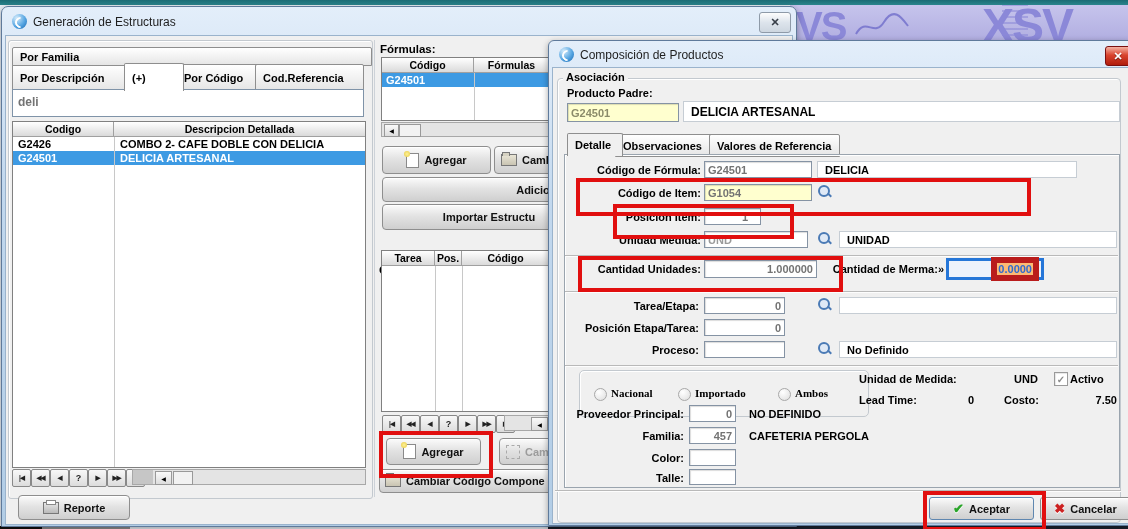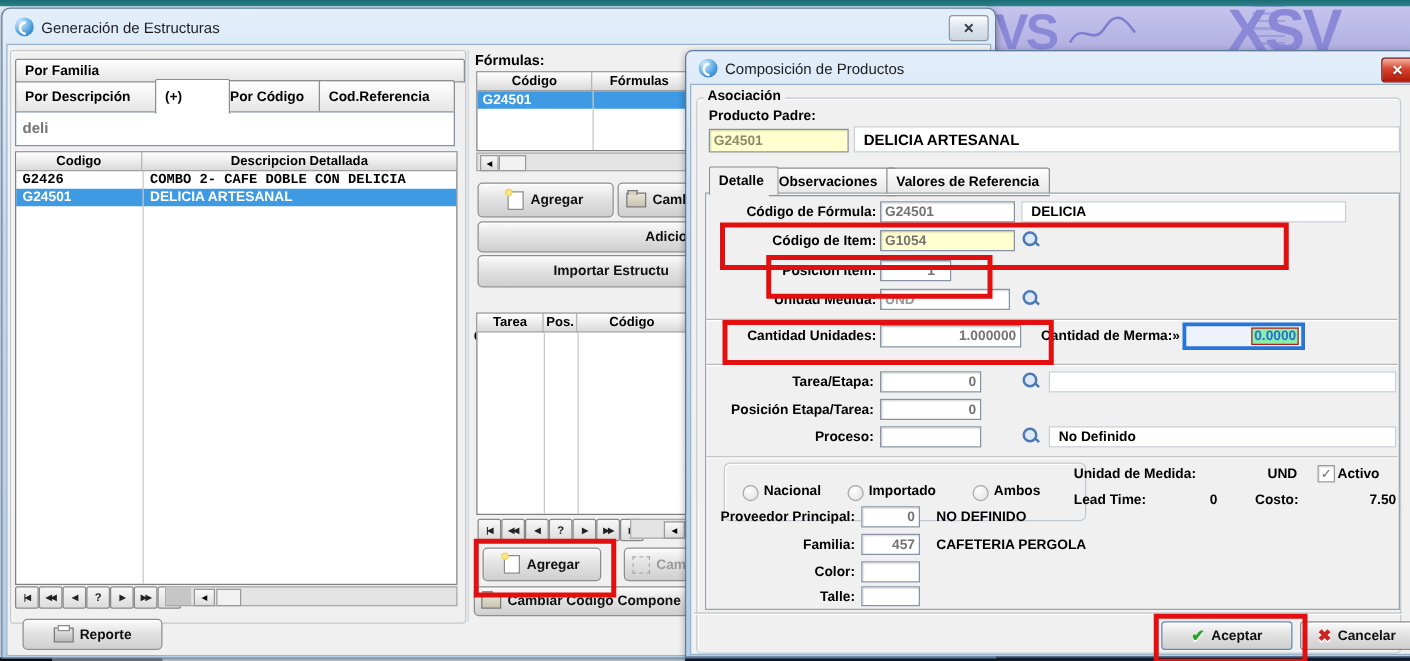--- a/index.html
+++ b/index.html
@@ -34,21 +34,21 @@
   .tab.sel2{background:#f0f0f0;border-bottom:none;z-index:3;}
   .fld{background:#fff;border:1px solid #8593a4;box-shadow:inset 1px 1px 1px rgba(0,0,0,.14);font-weight:700;font-size:11px;color:#737373;padding:0 3px;font-family:"Liberation Sans",sans-serif;box-sizing:border-box;}
   input.fld{outline:none;}
   .ta-r{text-align:right;}
   .yellow{background:#ffffcf;}
   .gray-text{color:#9a9a9a;}
   .band{background:#fff;border:1px solid #c6cdd4;display:flex;align-items:center;font-weight:700;font-size:11px;padding-left:7px;box-sizing:border-box;}
   .flabel{position:absolute;text-align:right;font-weight:700;font-size:11px;color:#000;}
   .llabel{position:absolute;font-weight:700;font-size:11px;color:#000;}
   .etch{border-top:1px solid #b9b9b9;border-bottom:1px solid #fdfdfd;height:0;}
-  .gbox{border:1px solid #c3c9cf;border-radius:3px;box-shadow:inset 1px 1px 0 #fff;}
+  .gbox{border:1px solid #c3c9cf;border-radius:3px;box-shadow:inset 1px 1px 0 #fff;font-family:Liberation Serif, serif;}
   .redbox{border:4px solid #e10f0f;z-index:40;pointer-events:none;}
   .th{background:linear-gradient(#ffffff,#dadada);border-right:1px solid #a0a0a0;border-bottom:1px solid #a0a0a0;display:flex;align-items:center;justify-content:center;font-weight:700;font-size:10.5px;box-sizing:border-box;}
   .tbl{background:#fff;border:1px solid #808080;box-sizing:border-box;}
   .trow{display:flex;font-size:11px;font-weight:700;align-items:center;}
   .trow.sel{background:#3d9ae3;color:#fff;}
   .vline{border-left:1px solid #c8c8c8;}
   .scroll{background:#e4e4e4;border:1px solid #a8a8a8;box-sizing:border-box;}
   .thumb{position:absolute;background:#f2f2f2;border:1px solid #999;}
   .sarrow{position:absolute;display:flex;align-items:center;justify-content:center;font-size:6px;background:linear-gradient(#fafafa,#ddd);border:1px solid #999;}
 
@@ -58,21 +58,21 @@
   .icon-doc{width:11px;height:13px;background:#fff;border:1px solid #8a8a8a;position:relative;}
   .icon-doc::after{content:"";position:absolute;left:-3px;top:-3px;width:6px;height:6px;background:radial-gradient(#fdf29b,#e8c93f);border-radius:50%;}
   .icon-folder{width:14px;height:10px;background:linear-gradient(#e9e5d6,#c9c4b2);border:1px solid #777;position:relative;}
   .icon-folder::before{content:"";position:absolute;left:0;top:-3px;width:6px;height:3px;background:#d6d2c2;border:1px solid #777;border-bottom:none;}
   .icon-print{width:14px;height:10px;background:linear-gradient(#e6e6e6,#b9b9b9);border:1px solid #777;position:relative;}
   .icon-print::before{content:"";position:absolute;left:2px;top:-3px;width:8px;height:3px;background:#fff;border:1px solid #888;}
   .icon-dash{width:12px;height:12px;border:1px dashed #aaa;}
   .chk{width:12px;height:12px;background:#fff;border:1px solid #9a9a9a;display:flex;align-items:center;justify-content:center;font-size:10px;font-weight:700;color:#8a8a8a;box-shadow:inset 1px 1px 1px rgba(0,0,0,.1);}
   .radio{width:11px;height:11px;border-radius:50%;border:1px solid #a8a8a8;background:radial-gradient(circle at 35% 30%,#fff,#ddd);}
   .merma{border:3px solid #2576d8;background:#edf2fb;display:flex;align-items:center;justify-content:flex-end;padding-right:2px;box-sizing:border-box;}
-  .merma span{border:1px solid #b91c1c;background:#86efac;color:#2e6ad0;font-weight:700;font-size:11px;padding:0 1px;}
+  .merma span{border:6px solid #b91c1c;background:#fdba74;color:#2e6ad0;font-weight:700;font-size:11px;padding:0 1px;}
   .glabel{font-weight:700;font-size:11.5px;color:#000;}
 </style>
 </head>
 <body>
 
 <div id="screen">
 
   <div class="abs" id="wallpaper">
     <div class="abs wlogo" style="left:6px;top:4px;font-size:40px;">VS</div>
     <svg class="abs" style="left:62px;top:12px;" width="60" height="30">
@@ -103,21 +103,21 @@
 
     <div class="abs" style="left:10px;top:82px;width:352px;height:28px;background:#fff;border:1px solid #7f93a8;box-sizing:border-box;">
       <input class="fld" style="position: absolute; left: 2px; top: 2px; width: 344px; height: 20px; border: none; box-shadow: none; font-size: 12px;" readonly="" value="deli">
     </div>
 
     <div class="abs tbl" style="left:10px;top:114px;width:354px;height:347px;">
       <div style="display:flex;height:15px;">
         <div class="th" style="width:101px;">Codigo</div>
         <div class="th" style="flex:1;border-right:none;">Descripcion Detallada</div>
       </div>
-      <div class="trow" style="height:14px;font-family:Liberation Mono, monospace;">
+      <div class="trow" style="height:14px;">
         <div style="width:101px;padding-left:5px;box-sizing:border-box;">G2426</div>
         <div style="flex:1;padding-left:6px;">COMBO 2- CAFE DOBLE CON DELICIA</div>
       </div>
       <div class="trow sel" style="height:14px;">
         <div style="width:101px;padding-left:5px;box-sizing:border-box;">G24501</div>
         <div style="flex:1;padding-left:6px;">DELICIA ARTESANAL</div>
       </div>
       <div class="abs vline" style="left:101px;top:15px;height:330px;"></div>
     </div>
 
@@ -236,20 +236,21 @@
     <span class="abs mag" style="left:268px;top:143px;"></span>
     <div class="abs redbox" style="left:27px;top:137px;width:447px;height:30px;"></div>
 
     <div class="flabel" style="left:20px;top:170px;width:132px;">Posición Item:</div>
     <input class="abs fld ta-r" style="left: 155px; top: 167px; width: 57px; height: 17px; padding-right: 12px;" readonly="" value="1">
     <div class="abs redbox" style="left:64px;top:163px;width:173px;height:27px;"></div>
 
     <div class="flabel" style="left:20px;top:193px;width:132px;">Unidad Medida:</div>
     <input class="abs fld gray-text" style="left: 155px; top: 190px; width: 104px; height: 17px;" readonly="" value="UND">
     <span class="abs mag" style="left:268px;top:190px;"></span>
+    <div class="abs band" style="left:290px;top:190px;width:278px;height:17px;">UNIDAD</div>
 
     <div class="abs etch" style="left:16px;top:214px;width:553px;"></div>
 
     <div class="flabel" style="left:20px;top:222px;width:132px;">Cantidad Unidades:</div>
     <input class="abs fld ta-r" style="left: 155px; top: 219px; width: 113px; height: 18px;" readonly="" value="1.000000">
     <div class="abs redbox" style="left:29px;top:215px;width:257px;height:28px;"></div>
     <div class="flabel" style="left:265px;top:222px;width:130px;">Cantidad de Merma:»</div>
     <div class="abs merma" style="left:397px;top:217px;width:98px;height:22px;">
       <span>0.0000</span>
     </div>

